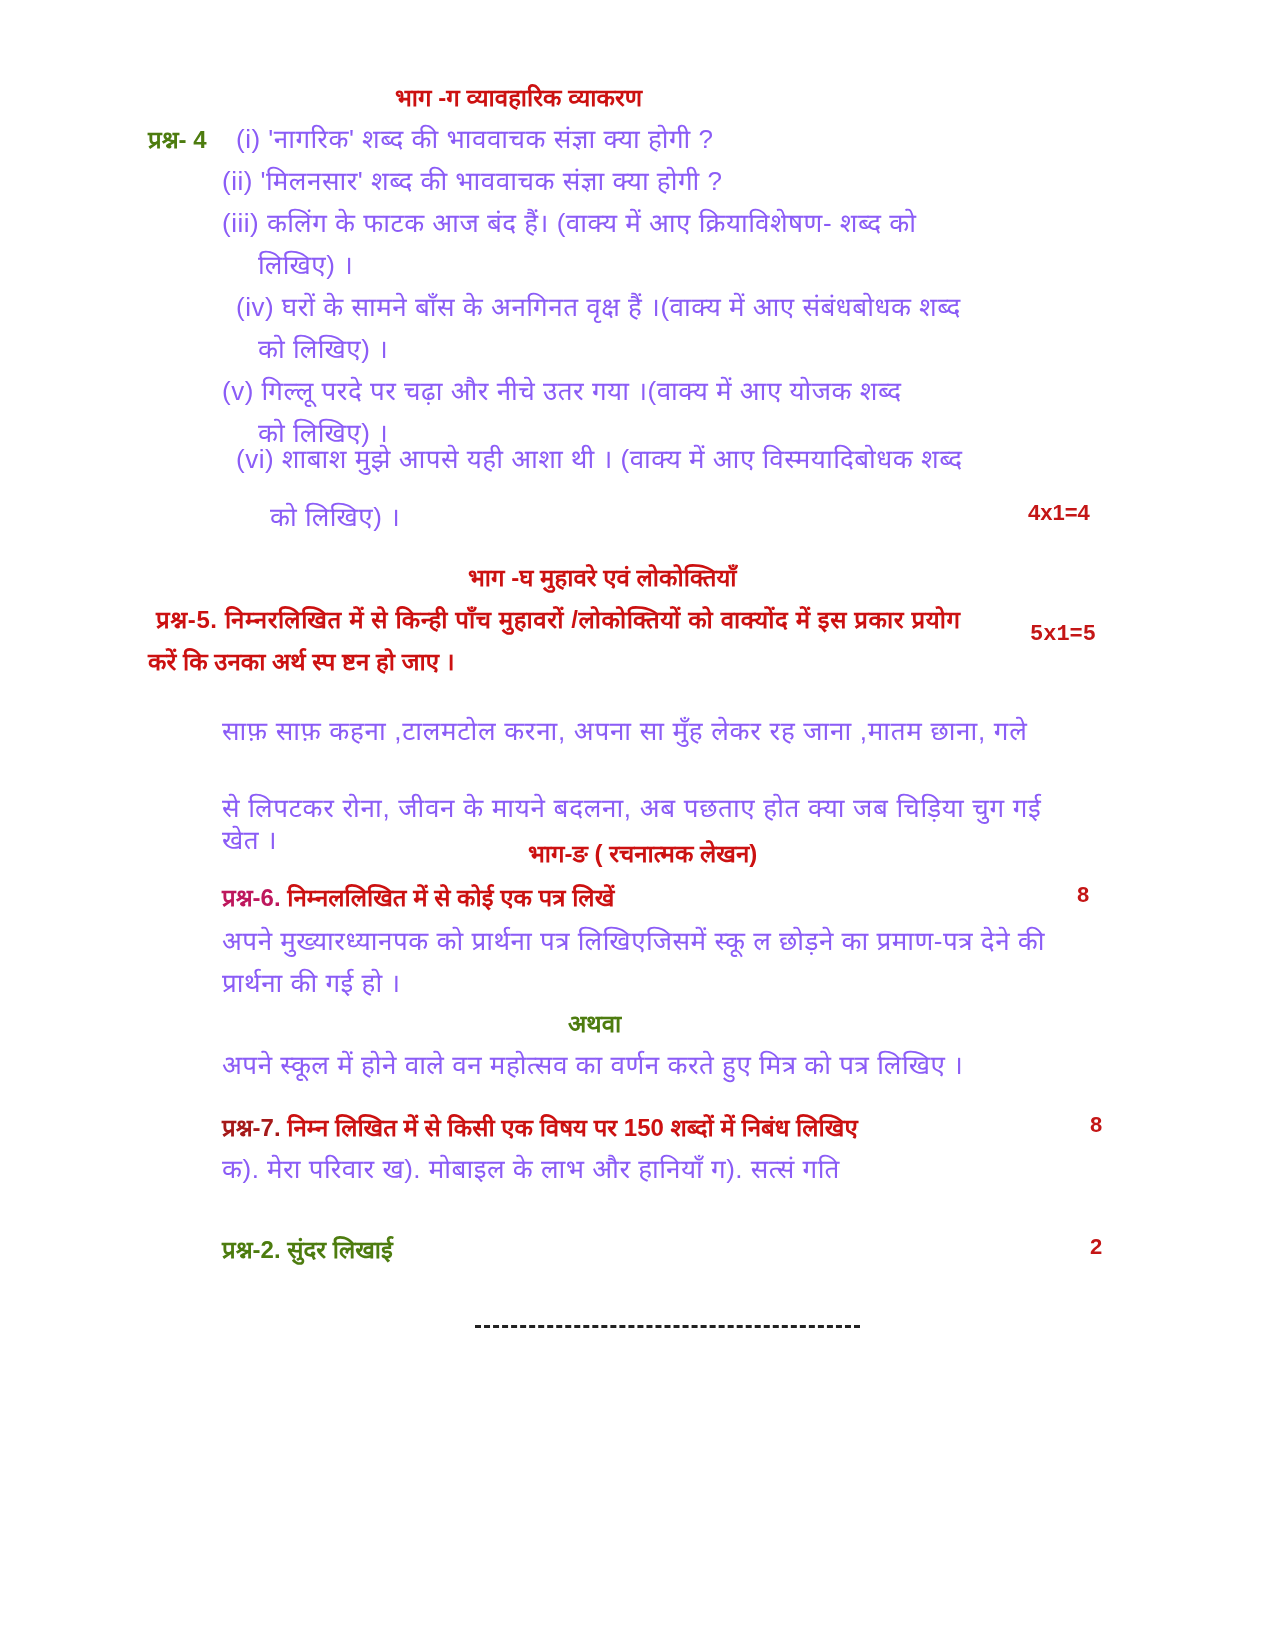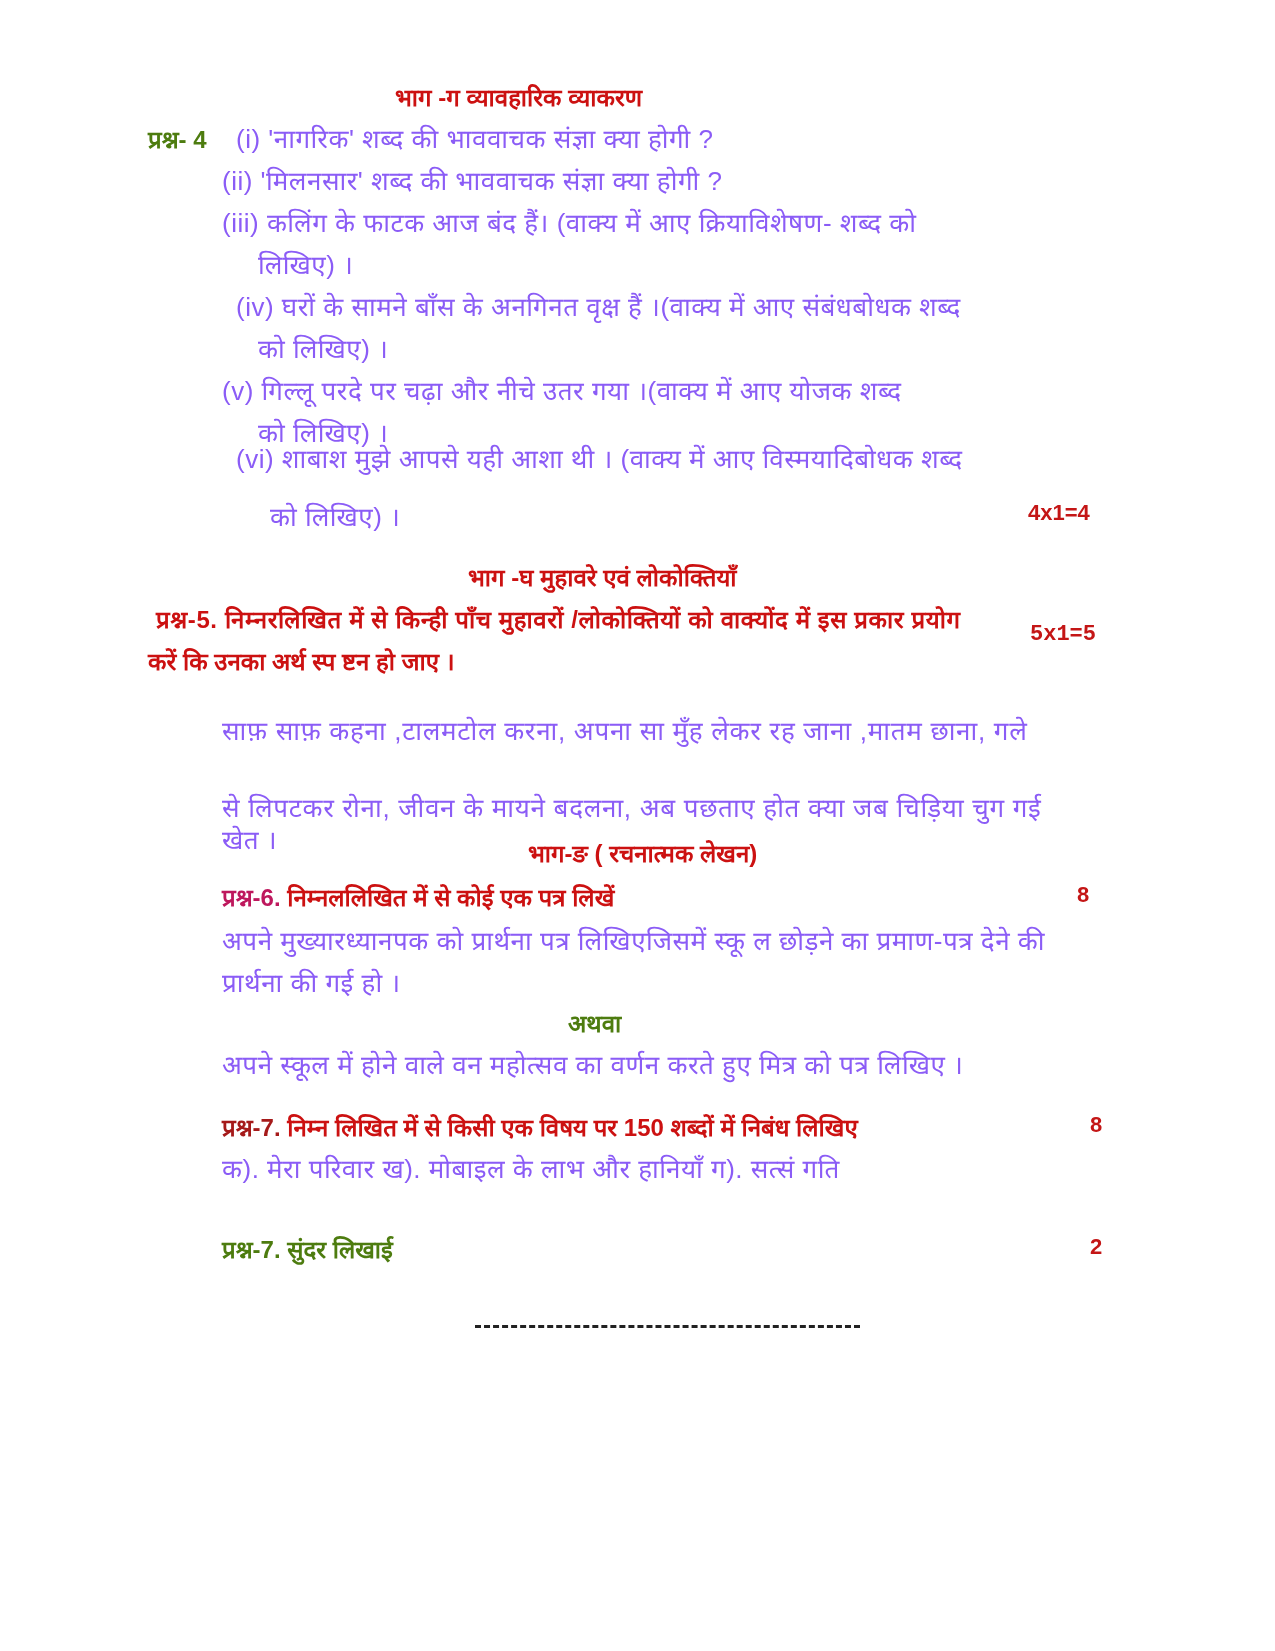--- a/index.html
+++ b/index.html
@@ -71,16 +71,16 @@
 <div class="abs txt" style="left:222px; top:964px;">प्रार्थना की गई हो ।</div>
 <div class="abs dred h" style="left:568px; top:1006px;">अथवा</div>
 <div class="abs txt" style="left:222px; top:1046px;">अपने स्कूल में होने वाले वन महोत्सव का वर्णन करते हुए मित्र को पत्र लिखिए ।</div>
 
 <div class="abs h" style="left:222px; top:1110px; font-weight:bold;">
   <span style="color:#a51a1a;">प्रश्न-7.</span><span style="color:#cc1111;"> निम्न लिखित में से किसी एक विषय पर 150 शब्दों  में निबंध लिखिए</span>
 </div>
 <div class="abs marks" style="left:1090px; top:1112px;">8</div>
 <div class="abs txt" style="left:222px; top:1150px;">क). मेरा परिवार   ख). मोबाइल के लाभ और हानियाँ   ग). सत्सं गति</div>
 
-<div class="abs dred h" style="left:222px; top:1232px;">प्रश्न-7. सुंदर लिखाई</div>
+<div class="abs dred h" style="left:222px; top:1232px;">प्रश्न-2. सुंदर लिखाई</div>
 <div class="abs marks" style="left:1090px; top:1234px;">2</div>
 
 <div class="divider"></div>
 
 </body></html>

